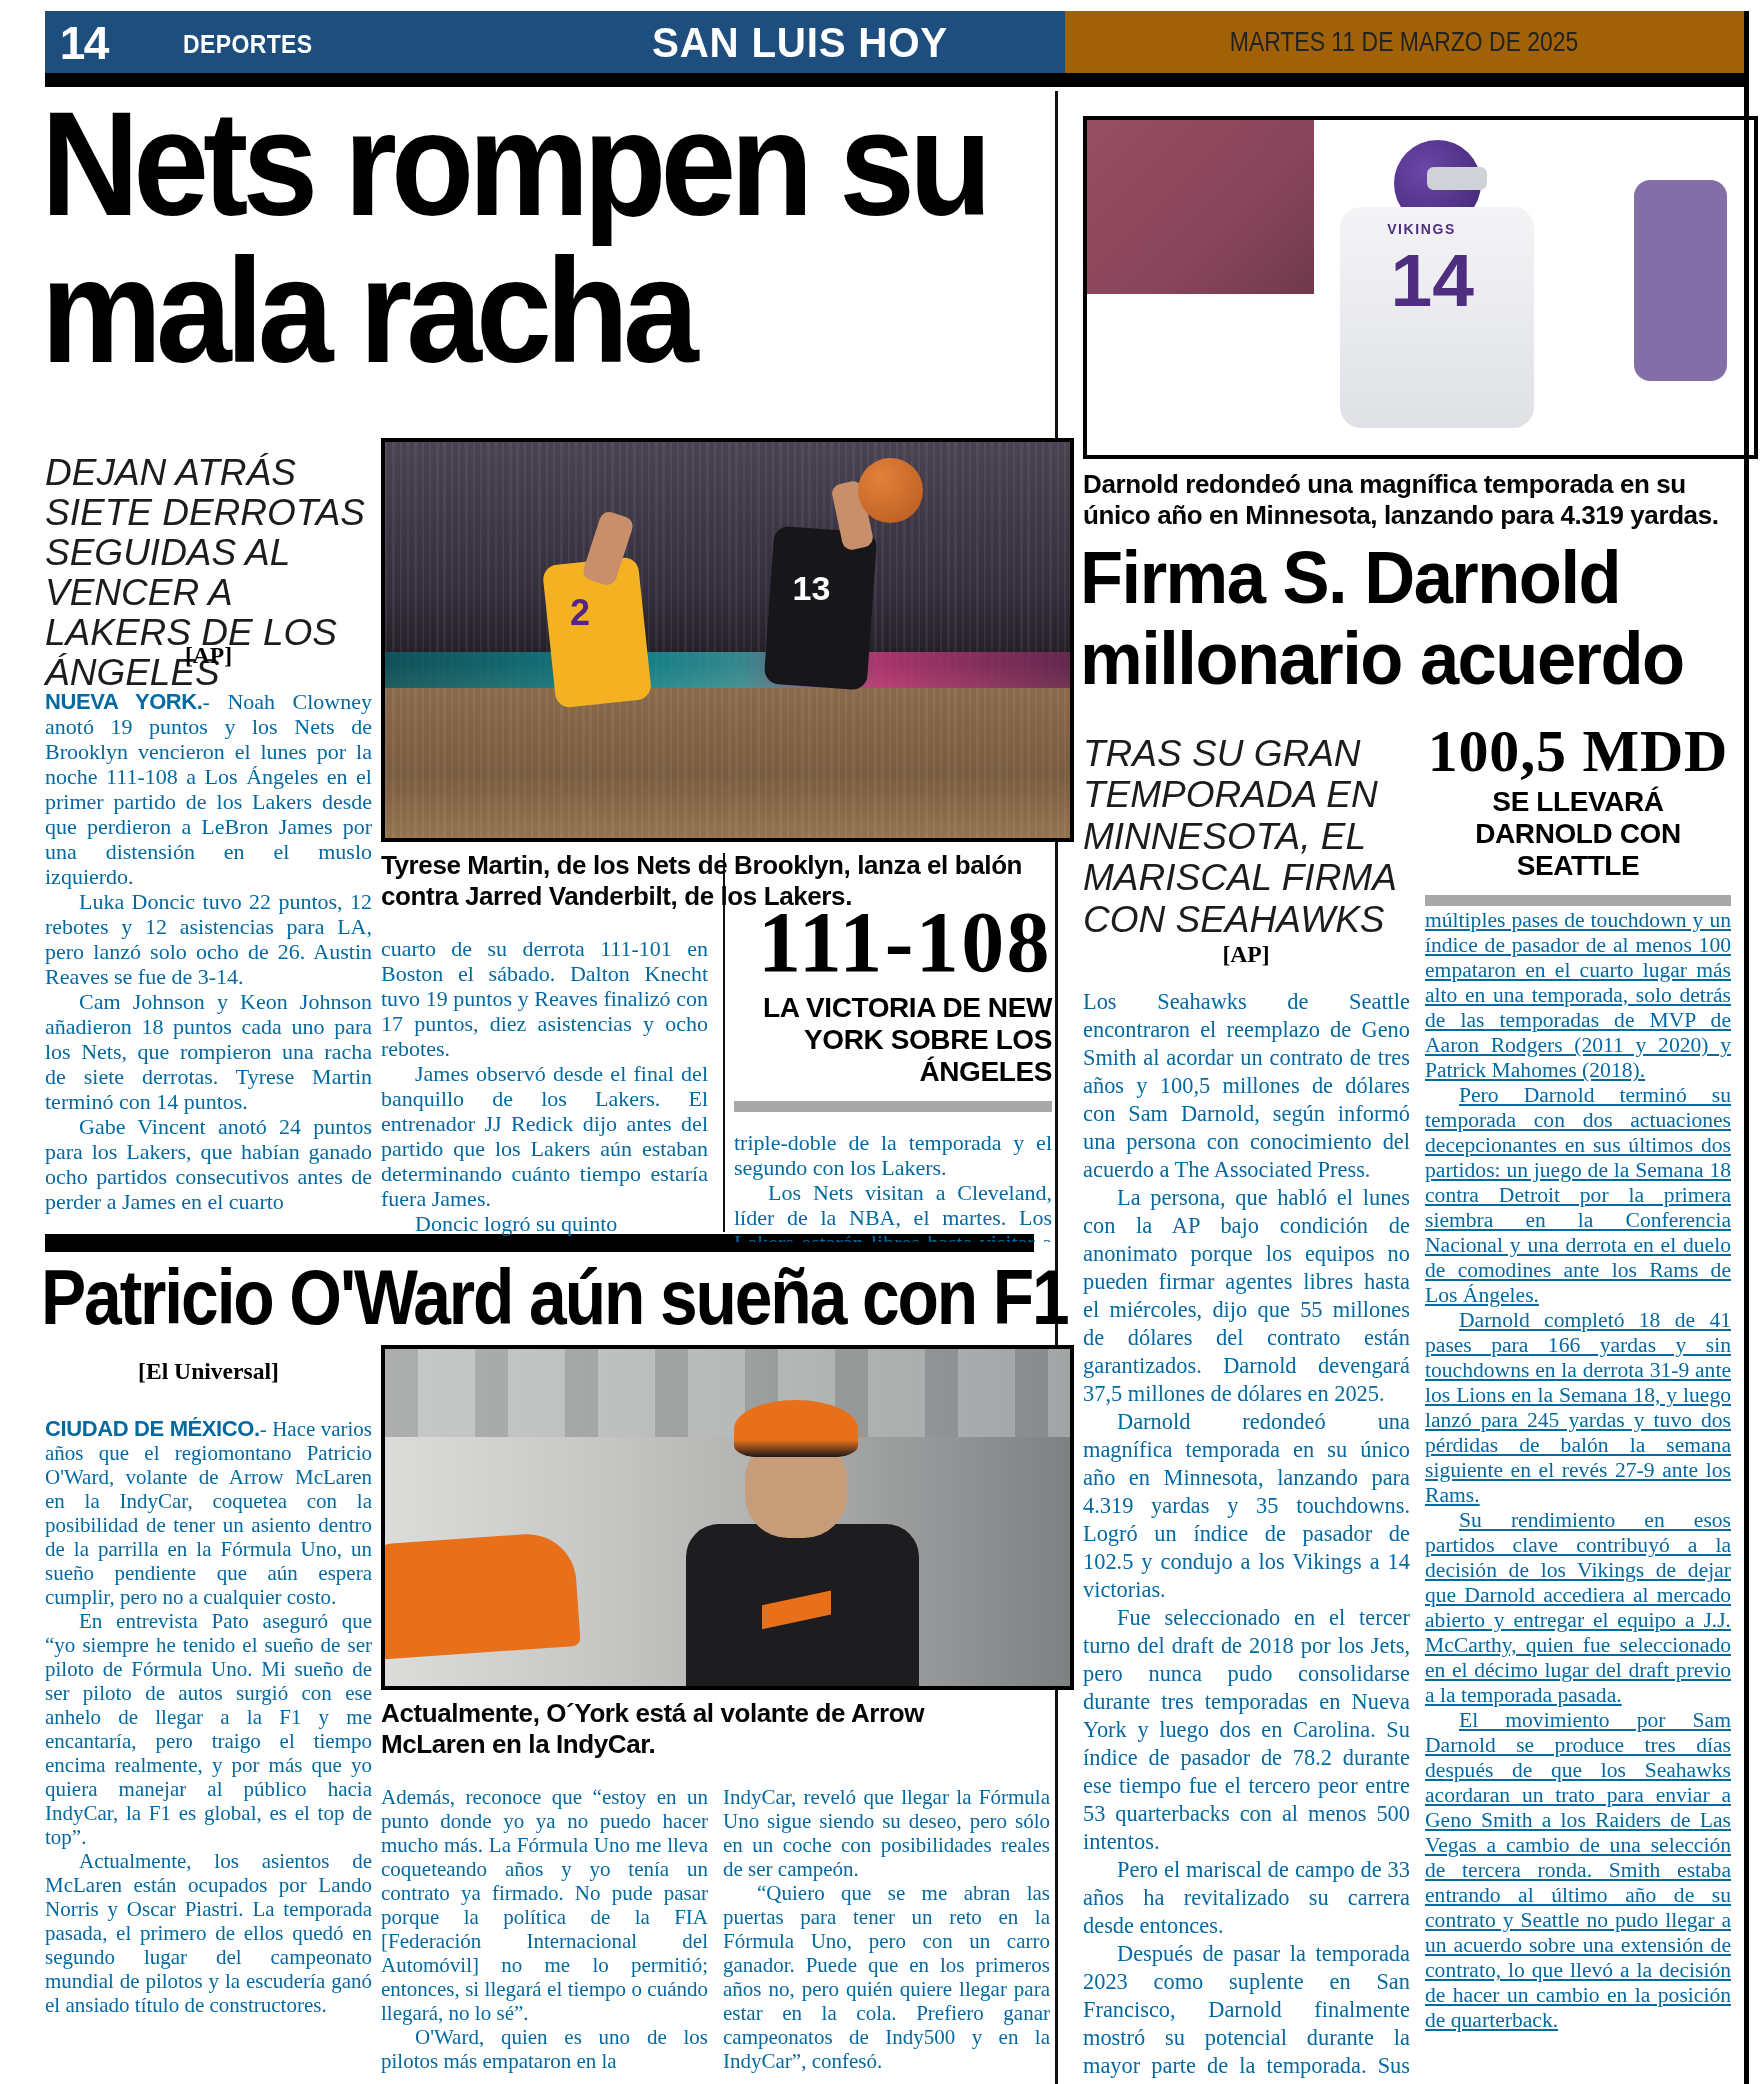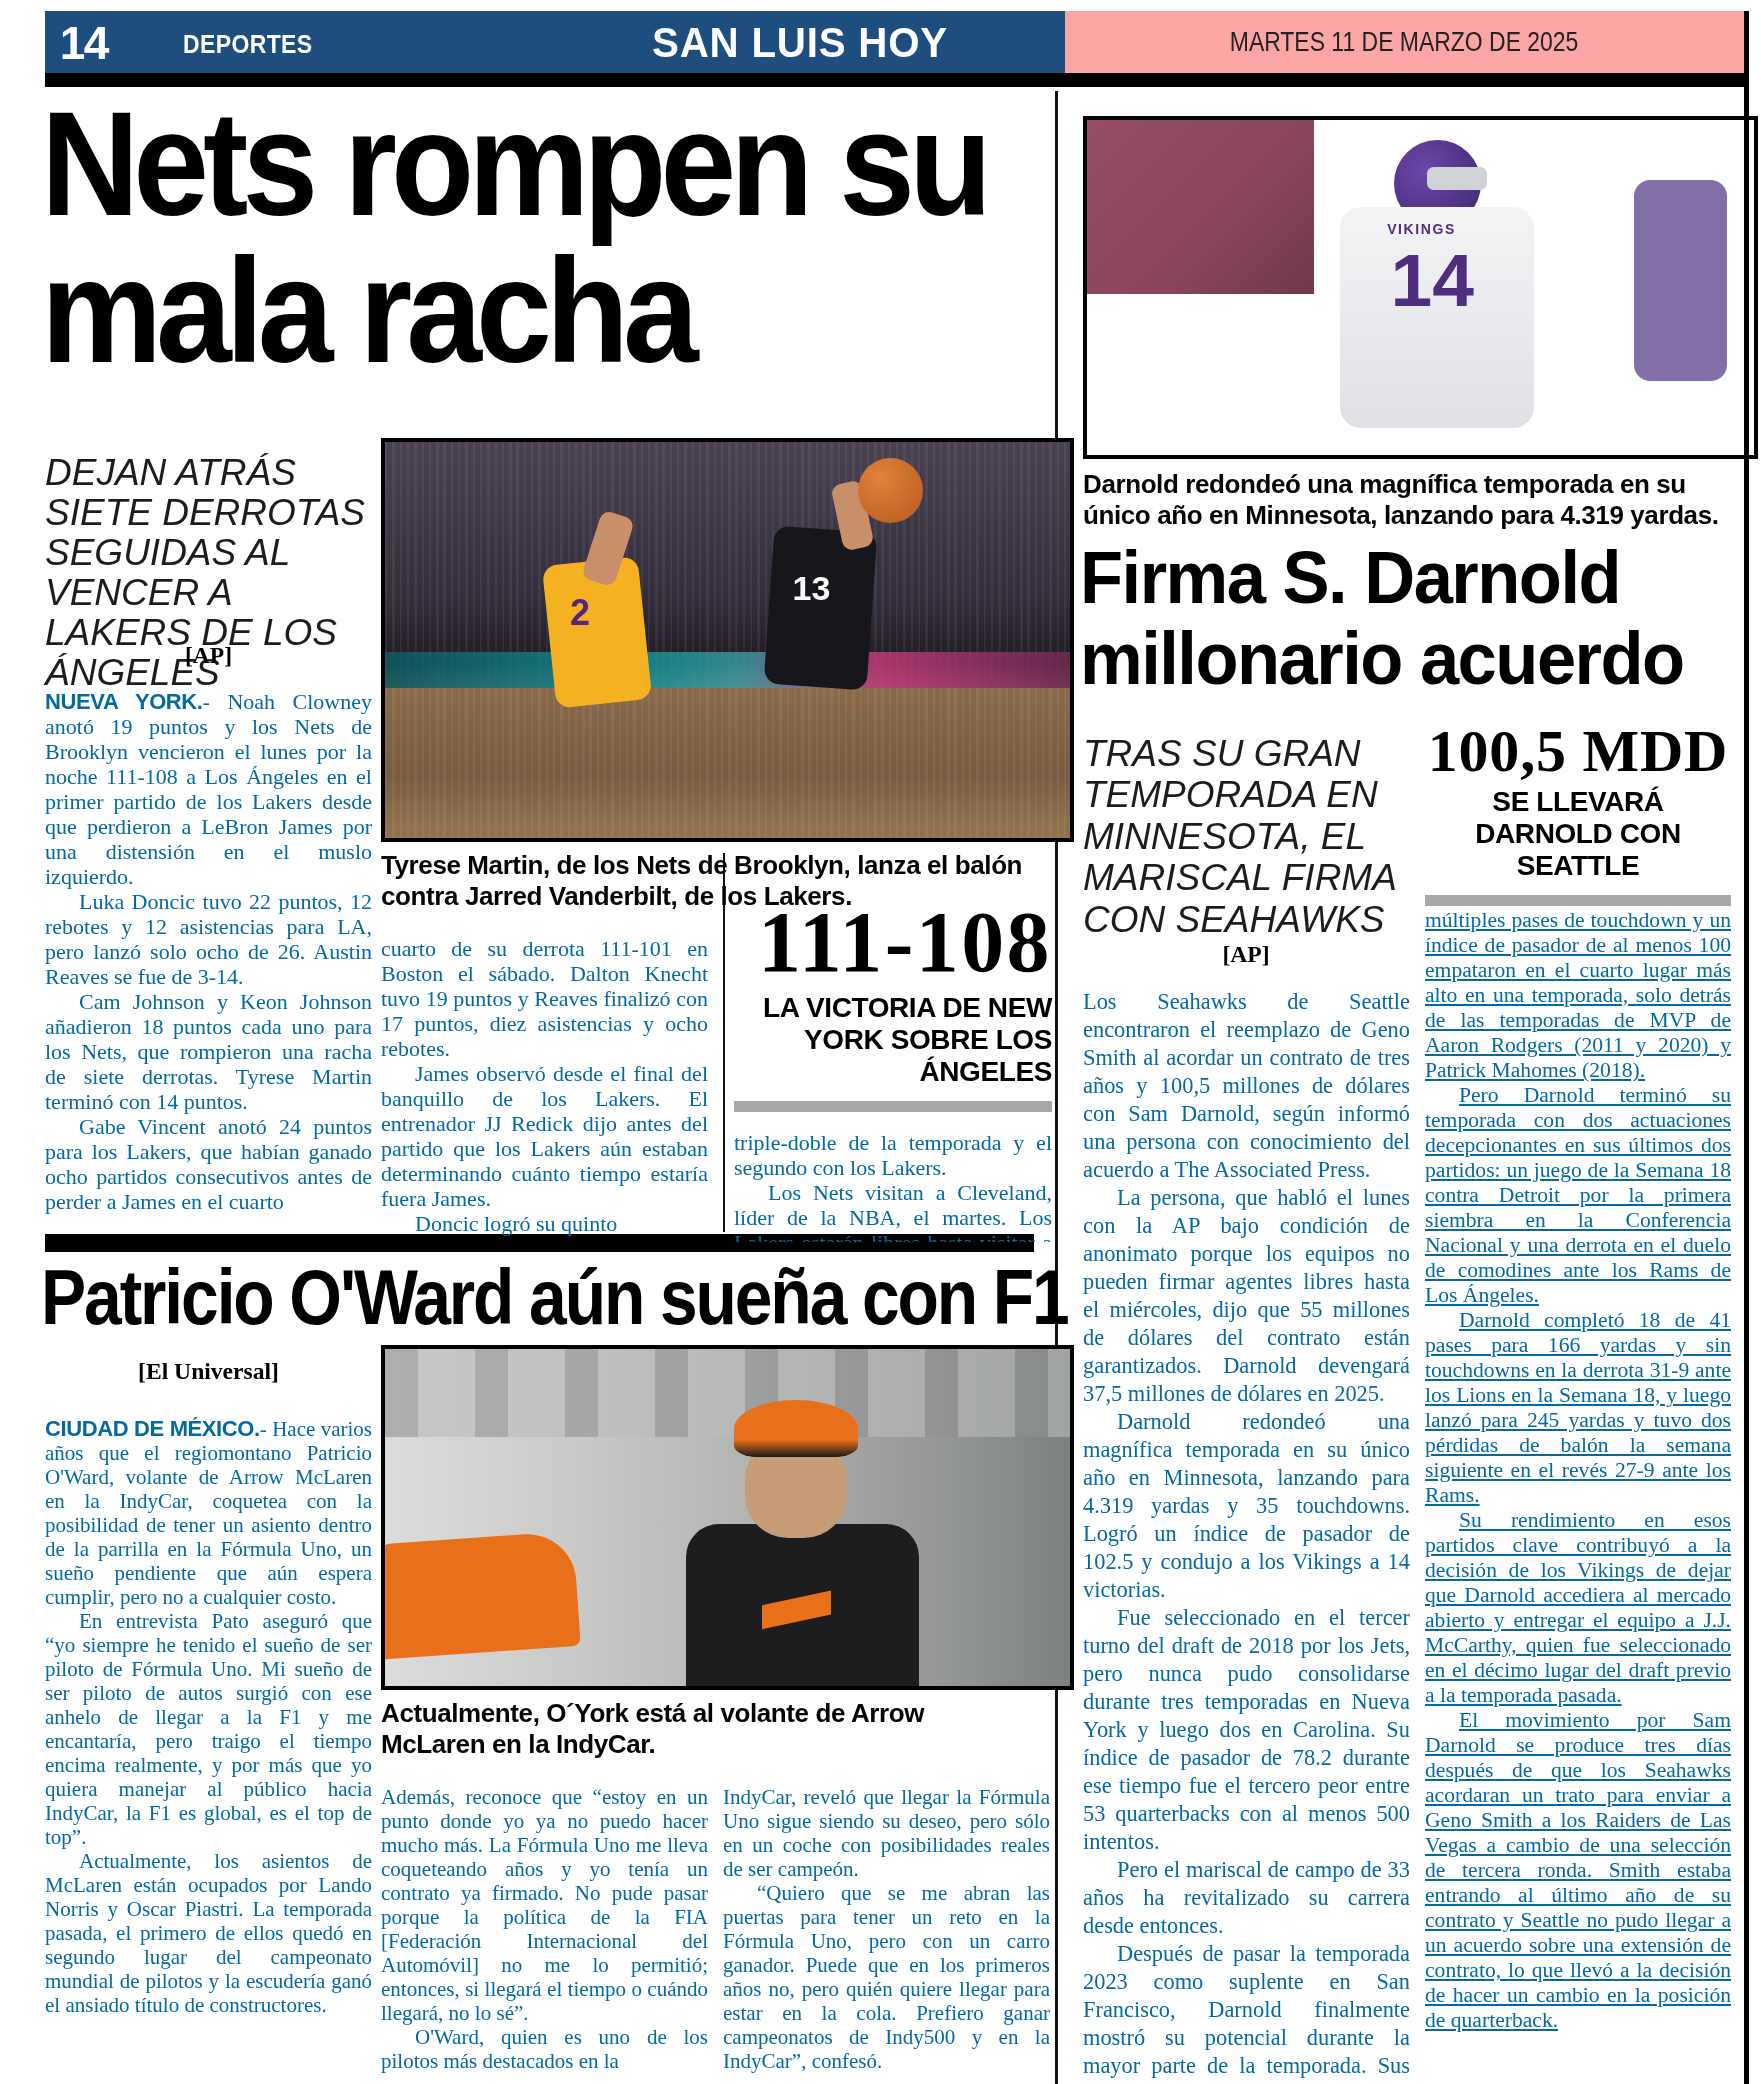--- a/index.html
+++ b/index.html
@@ -10,21 +10,21 @@
   .abs{position:absolute;}
 
   
   #hdr-blue{left:45px;top:11.4px;width:1020px;height:62px;background:#1d4e7e;}
   #hdr-num{left:14.7px;top:4.9px;font-family:"Liberation Sans",sans-serif;font-weight:bold;
     font-size:46px;color:#fff;letter-spacing:-1.6px;}
   #hdr-section{left:138px;top:19px;font-family:"Liberation Sans",sans-serif;font-weight:bold;
     font-size:25px;color:#fff;letter-spacing:0.4px;transform:scaleX(.92);transform-origin:left top;}
   #hdr-masthead{left:607px;top:8.1px;font-family:"Liberation Sans",sans-serif;font-weight:bold;
     font-size:42px;color:#fff;letter-spacing:0.8px;transform:scaleX(.96);transform-origin:left top;}
-  #hdr-datebox{left:1065px;top:11.4px;width:679px;height:62px;background:#fca5a5;
+  #hdr-datebox{left:1065px;top:11.4px;width:679px;height:62px;background:#a16207;
     display:flex;align-items:center;justify-content:center;}
   #hdr-date{font-family:"Liberation Sans",sans-serif;font-size:27px;color:#222;
     letter-spacing:0px;transform:scaleX(.85);white-space:nowrap;}
   #hdr-blackbar{left:45px;top:73px;width:1699px;height:14px;background:#000;}
   #rule-right{left:1744px;top:11.4px;width:4.9px;height:2073px;background:#000;}
   #rule-main{left:1055px;top:91px;width:3.3px;height:1993px;background:#111;}
   #rule-cols{left:723px;top:853px;width:2.4px;height:379px;background:#111;}
   #divider-black{left:45px;top:1234px;width:989px;height:18px;background:#000;}
 
   
@@ -204,21 +204,21 @@
     <div class="ow-car"></div>
     <div class="ow-body"></div>
     <div class="ow-head"></div>
     <div class="ow-cap"></div>
     <div class="ow-chevron"></div>
   </div>
   <div class="abs caption" id="caption-oward">Actualmente, O´York está al volante de Arrow McLaren en la IndyCar.</div>
 
   <div class="abs bt bt-sm" id="oward-col2">
     <p class="noindent">Además, reconoce que “estoy en un punto donde yo ya no puedo hacer mucho más. La Fórmula Uno me lleva coqueteando años y yo tenía un contrato ya firmado. No pude pasar porque la política de la FIA [Federación Internacional del Automóvil] no me lo permitió; entonces, si llegará el tiempo o cuándo llegará, no lo sé”.</p>
-    <p>O'Ward, quien es uno de los pilotos más destacados en la</p>
+    <p>O'Ward, quien es uno de los pilotos más empataron en la</p>
   </div>
   <div class="abs bt bt-sm" id="oward-col3">
     <p class="noindent">IndyCar, reveló que llegar la Fórmula Uno sigue siendo su deseo, pero sólo en un coche con posibilidades reales de ser campeón.</p>
     <p>“Quiero que se me abran las puertas para tener un reto en la Fórmula Uno, pero con un carro ganador. Puede que en los primeros años no, pero quién quiere llegar para estar en la cola. Prefiero ganar campeonatos de Indy500 y en la IndyCar”, confesó.</p>
   </div>
 
   <div class="abs photo" id="photo-darnold">
     <div class="vk-banner"></div>
     <div class="vk-blur"></div>
     <div class="vk-helmet"></div>

